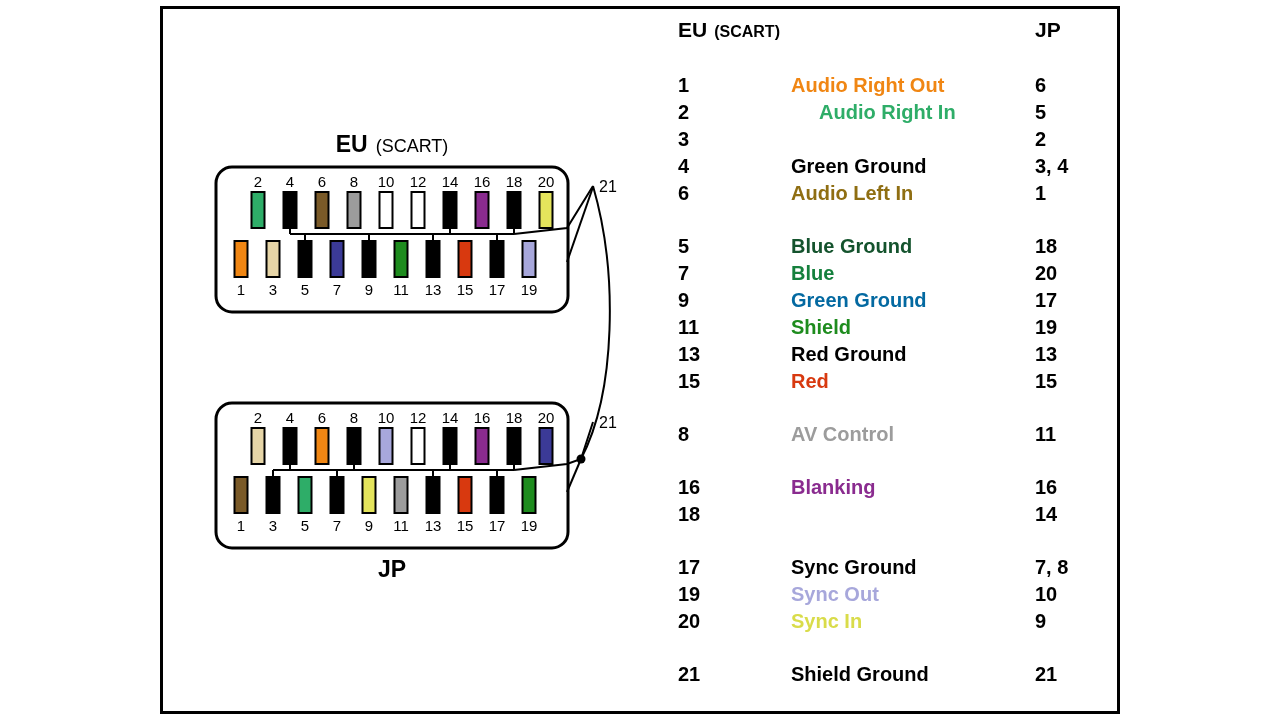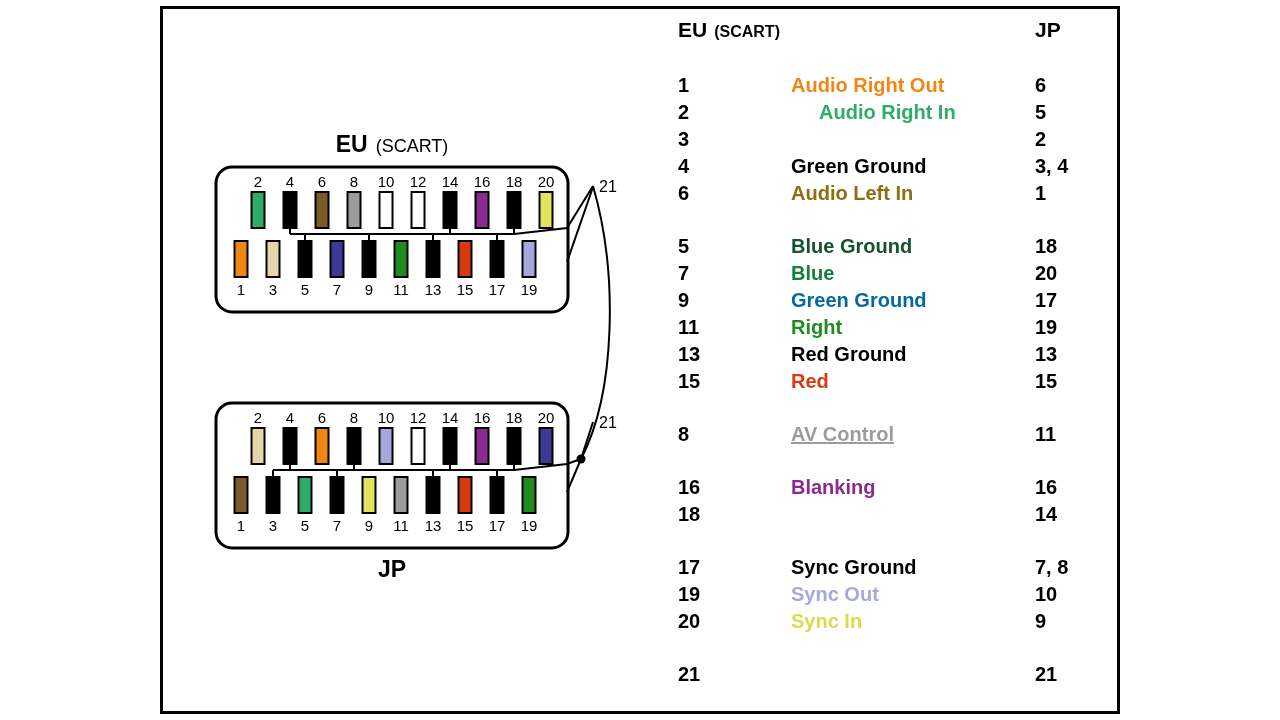--- a/index.html
+++ b/index.html
@@ -182,36 +182,36 @@
         <span class="c-name" style="color: #15803d;">Blue</span>
         <span class="c-jp">20</span>
       </div>
       <div class="row" style="top: 287px;">
         <span class="c-eu">9</span>
         <span class="c-name" style="color: #0369a1;">Green Ground</span>
         <span class="c-jp">17</span>
       </div>
       <div class="row" style="top: 314px;">
         <span class="c-eu">11</span>
-        <span class="c-name" style="color: rgb(30, 140, 30);">Right</span>
+        <span class="c-name" style="color: rgb(30, 140, 30);">Shield</span>
         <span class="c-jp">19</span>
       </div>
       <div class="row" style="top: 341px;">
         <span class="c-eu">13</span>
         <span class="c-name" style="color: rgb(0, 0, 0);">Red Ground</span>
         <span class="c-jp">13</span>
       </div>
       <div class="row" style="top: 368px;">
         <span class="c-eu">15</span>
         <span class="c-name" style="color: rgb(216, 57, 15);">Red</span>
         <span class="c-jp">15</span>
       </div>
       <div class="row" style="top: 421px;">
         <span class="c-eu">8</span>
-        <span class="c-name" style="color: rgb(156, 156, 156); text-decoration: underline;">AV Control</span>
+        <span class="c-name" style="color: rgb(156, 156, 156);">AV Control</span>
         <span class="c-jp">11</span>
       </div>
       <div class="row" style="top: 474px;">
         <span class="c-eu">16</span>
         <span class="c-name" style="color: rgb(138, 43, 143);">Blanking</span>
         <span class="c-jp">16</span>
       </div>
       <div class="row" style="top: 501px;">
         <span class="c-eu">18</span>
         <span class="c-jp">14</span>
@@ -226,16 +226,17 @@
         <span class="c-name" style="color: rgb(167, 167, 219);">Sync Out</span>
         <span class="c-jp">10</span>
       </div>
       <div class="row" style="top: 608px;">
         <span class="c-eu">20</span>
         <span class="c-name" style="color: rgb(217, 220, 74);">Sync In</span>
         <span class="c-jp">9</span>
       </div>
       <div class="row" style="top: 661px;">
         <span class="c-eu">21</span>
+        <span class="c-name" style="color: rgb(0, 0, 0);">Shield Ground</span>
         <span class="c-jp">21</span>
       </div>
     </div>
 </div>
 
 </body></html>

